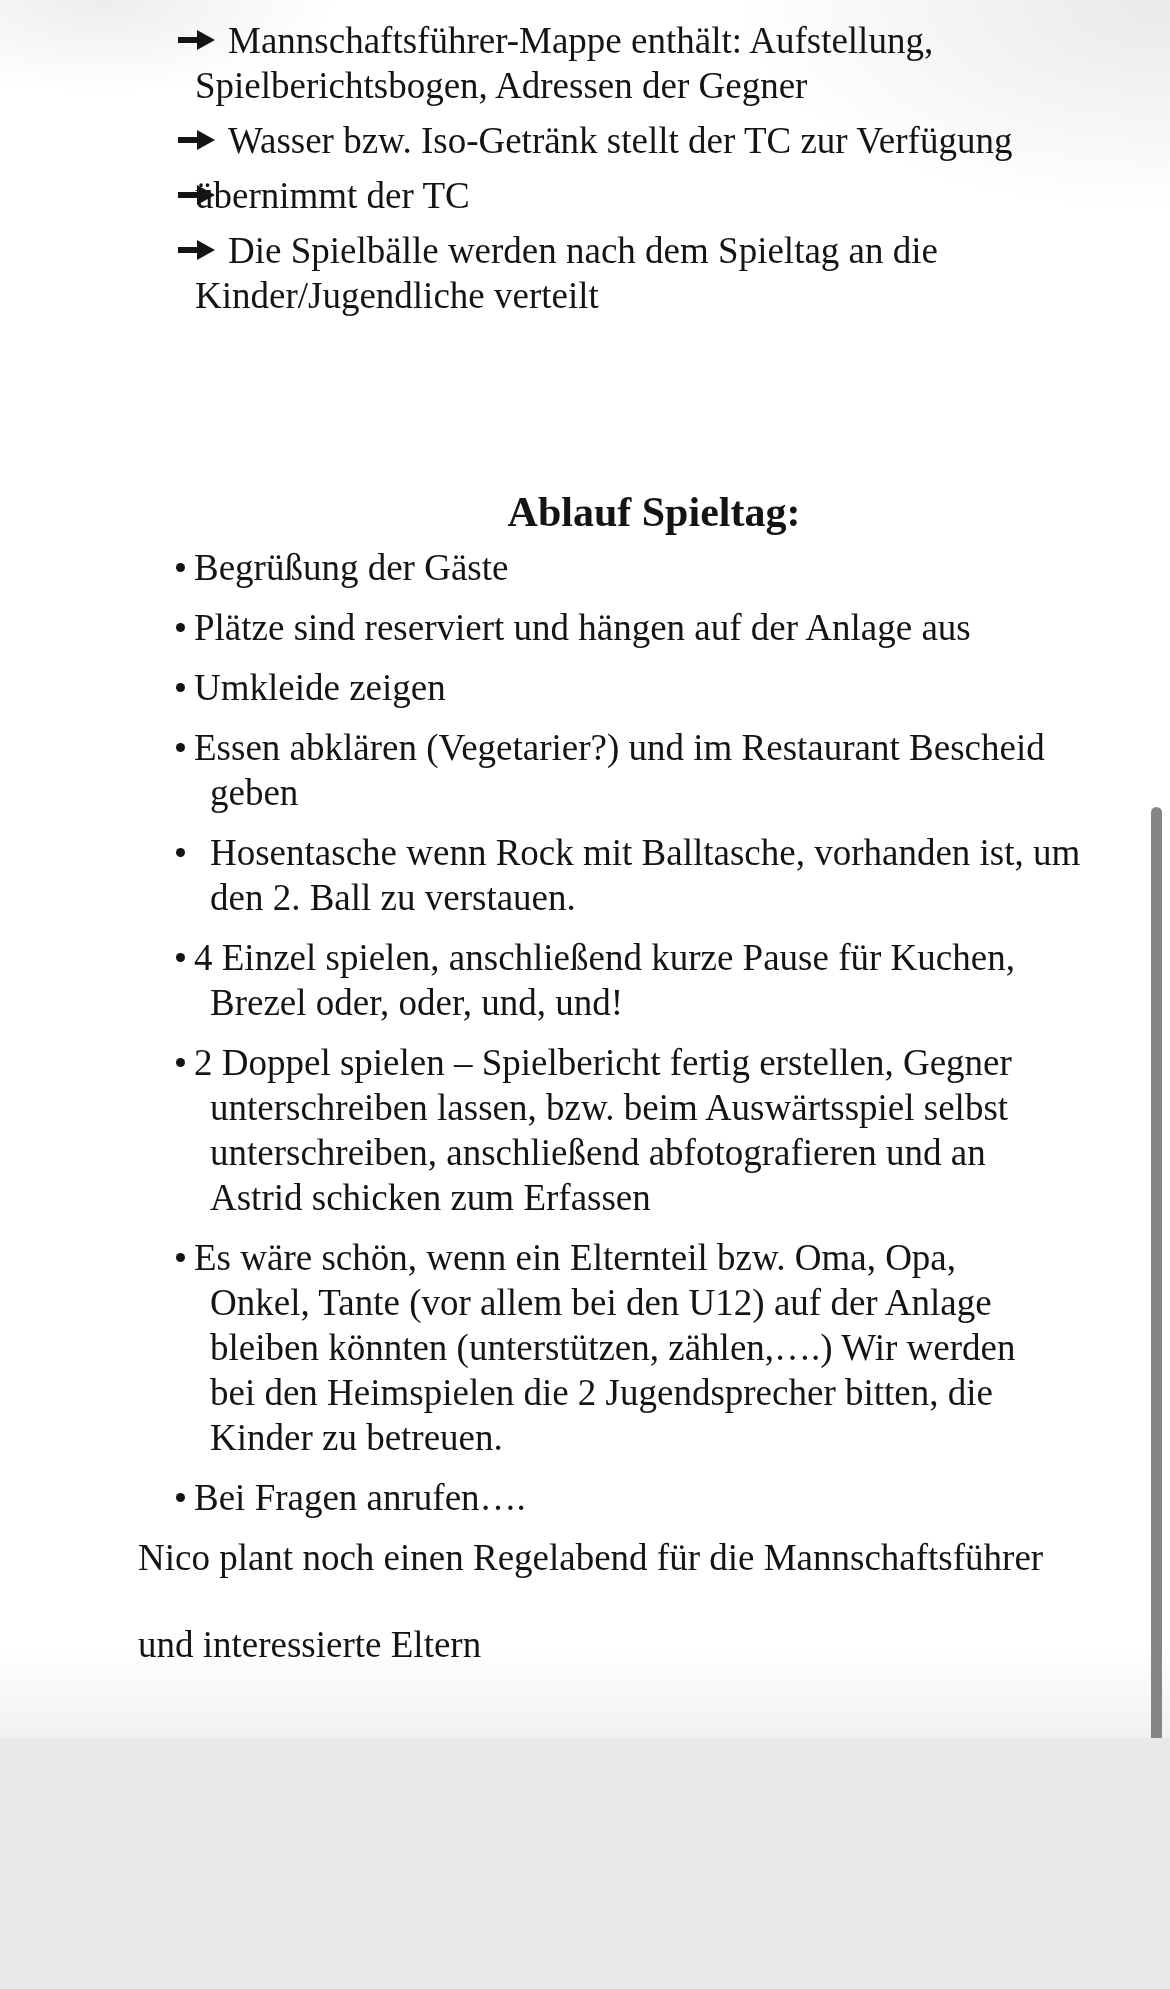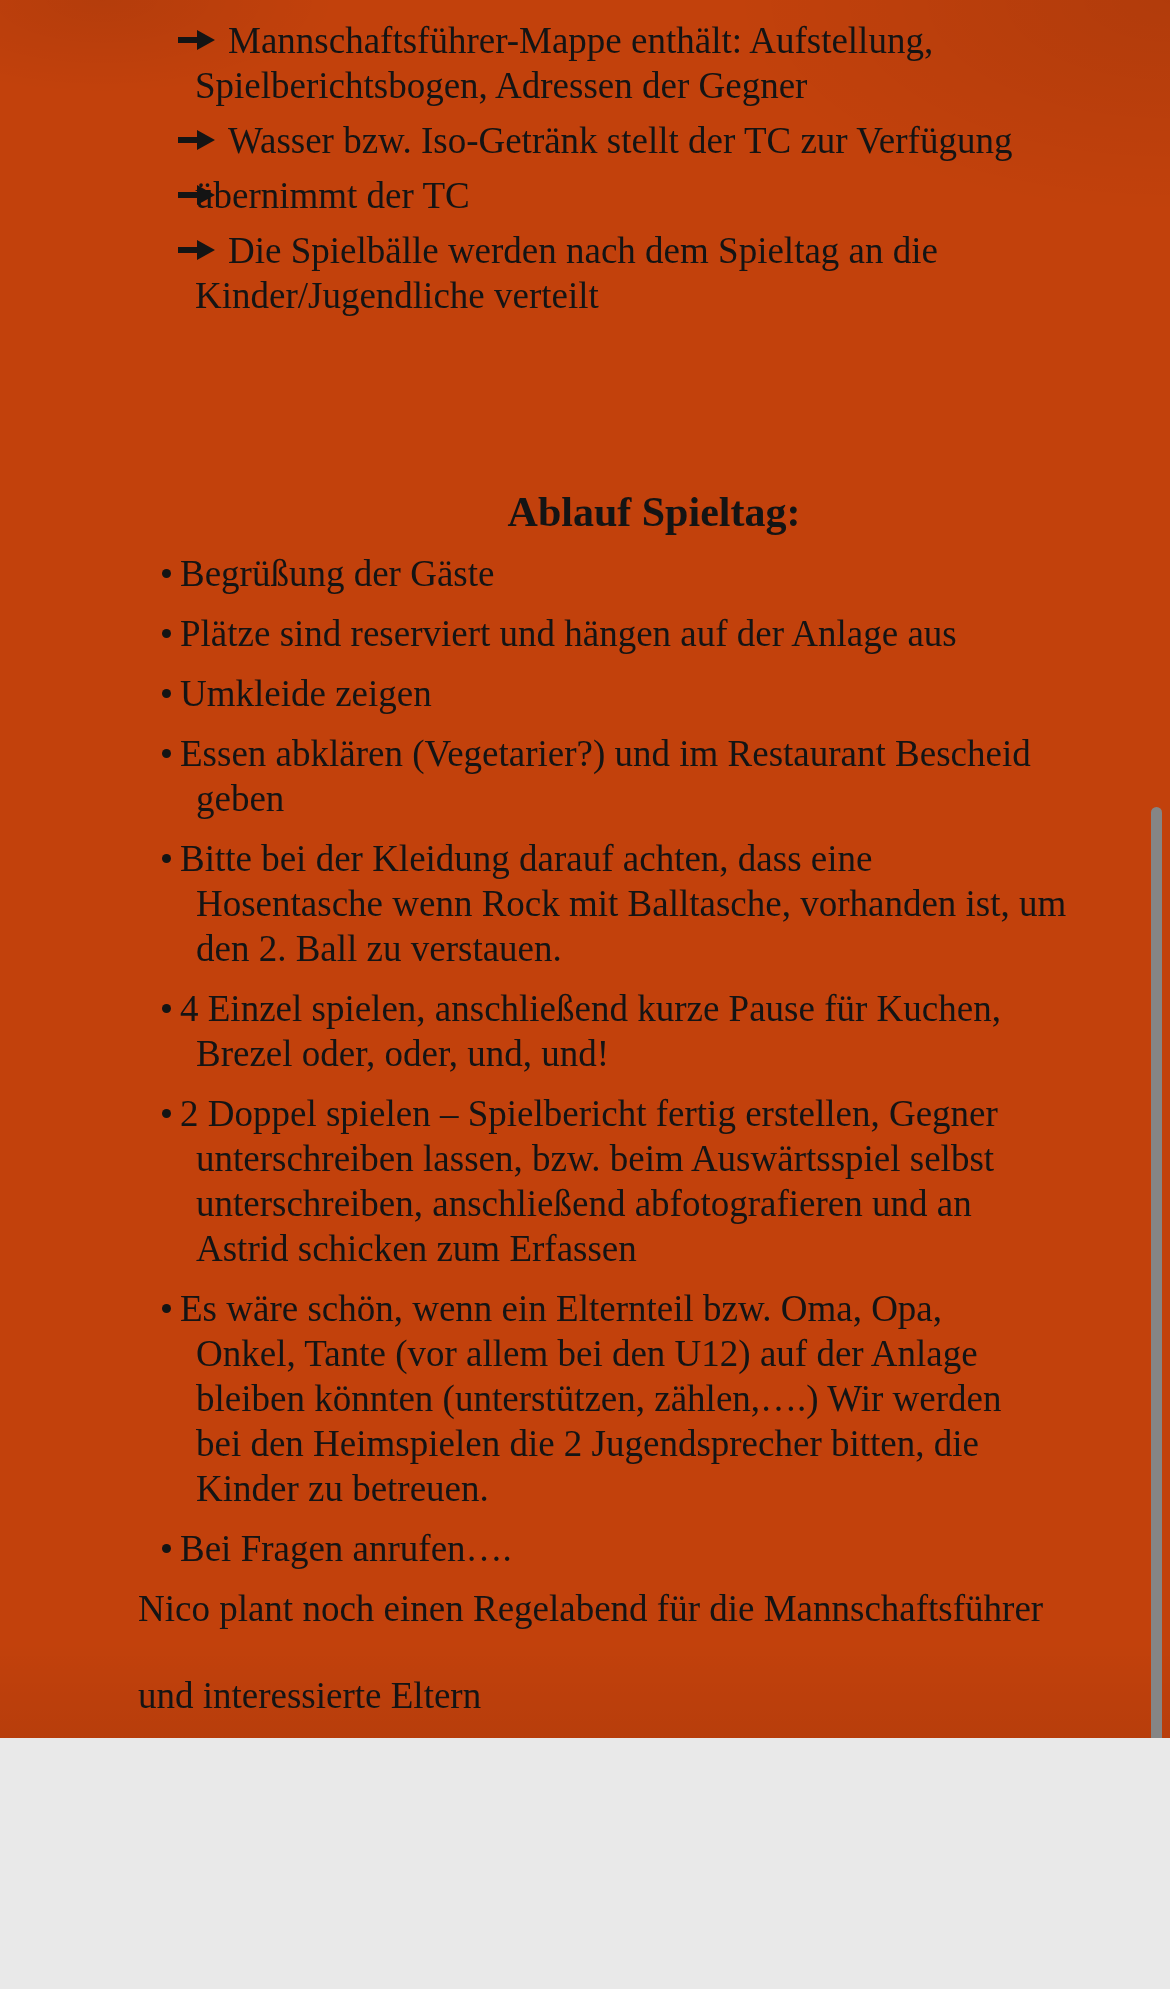--- a/index.html
+++ b/index.html
@@ -2,21 +2,21 @@
 <html><head>
 <meta charset="utf-8">
 <style>
   * { margin: 0; padding: 0; box-sizing: border-box; }
   html, body { background: #e9e9e9; }
   .page {
     position: relative;
     width: 1170px;
     height: 1738px;
     margin: 0 auto;
-    background: #c2410c;
+    background: #ffffff;
     overflow: hidden;
     font-family: "Liberation Serif", "DejaVu Serif", serif;
     color: #141414;
   }
   .shade { position: absolute; pointer-events: none; }
   .shade-tl {
     left: 0; top: 0; width: 340px; height: 95px;
     background: radial-gradient(ellipse at 30% 0%, rgba(0,0,0,0.07), rgba(0,0,0,0) 70%);
   }
   .shade-tr {
@@ -48,21 +48,21 @@
   .heading {
     margin: 170px 0 0 138px;
     font-size: 42px;
     line-height: 48px;
     font-weight: bold;
     white-space: nowrap;
     text-align: center;
   }
 
   
-  .b-list { margin-top: 15px; }
+  .b-list { margin-top: 9px; padding-left: 14px; }
   .b-item { position: relative; padding-left: 196px; margin-bottom: 15px; }
   .b-item .line.first { margin-left: -16px; }
   .dot-marker {
     position: absolute; left: 162px; top: 18px;
     width: 9px; height: 9px; border-radius: 50%;
     background: #141414;
   }
 
   
   .para { margin: 15px 0 0 138px; white-space: nowrap; }
@@ -146,21 +146,20 @@
       </div>
 
       <div class="b-item">
         <span class="dot-marker"></span>
         <div class="line first">Essen abklären (Vegetarier?) und im Restaurant Bescheid</div>
         <div class="line">geben</div>
       </div>
 
       <div class="b-item">
         <span class="dot-marker"></span>
-        <div class="line first">Bitte bei der Kleidung darauf achten, dass eine</div>
         <div class="line">Hosentasche wenn Rock mit Balltasche, vorhanden ist, um</div>
         <div class="line">den 2. Ball zu verstauen.</div>
       </div>
 
       <div class="b-item">
         <span class="dot-marker"></span>
         <div class="line first">4 Einzel spielen, anschließend kurze Pause für Kuchen,</div>
         <div class="line">Brezel oder, oder, und, und!</div>
       </div>
 

